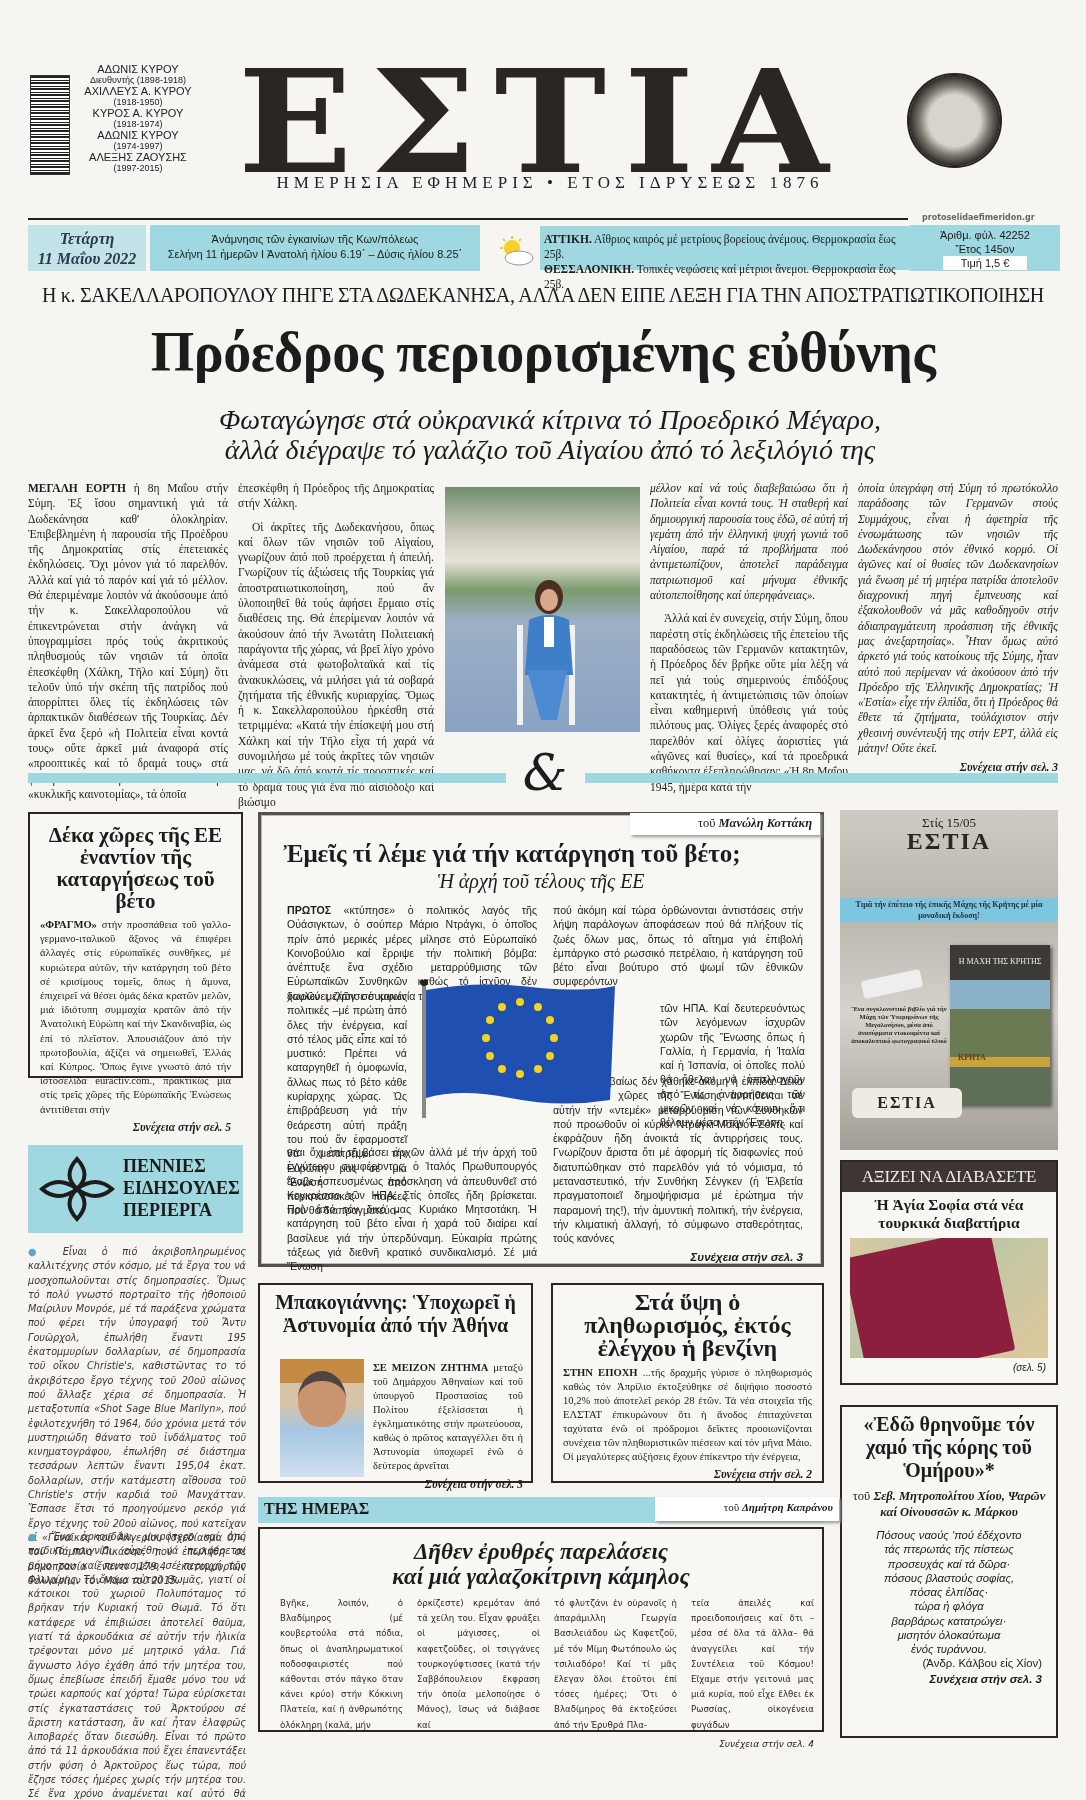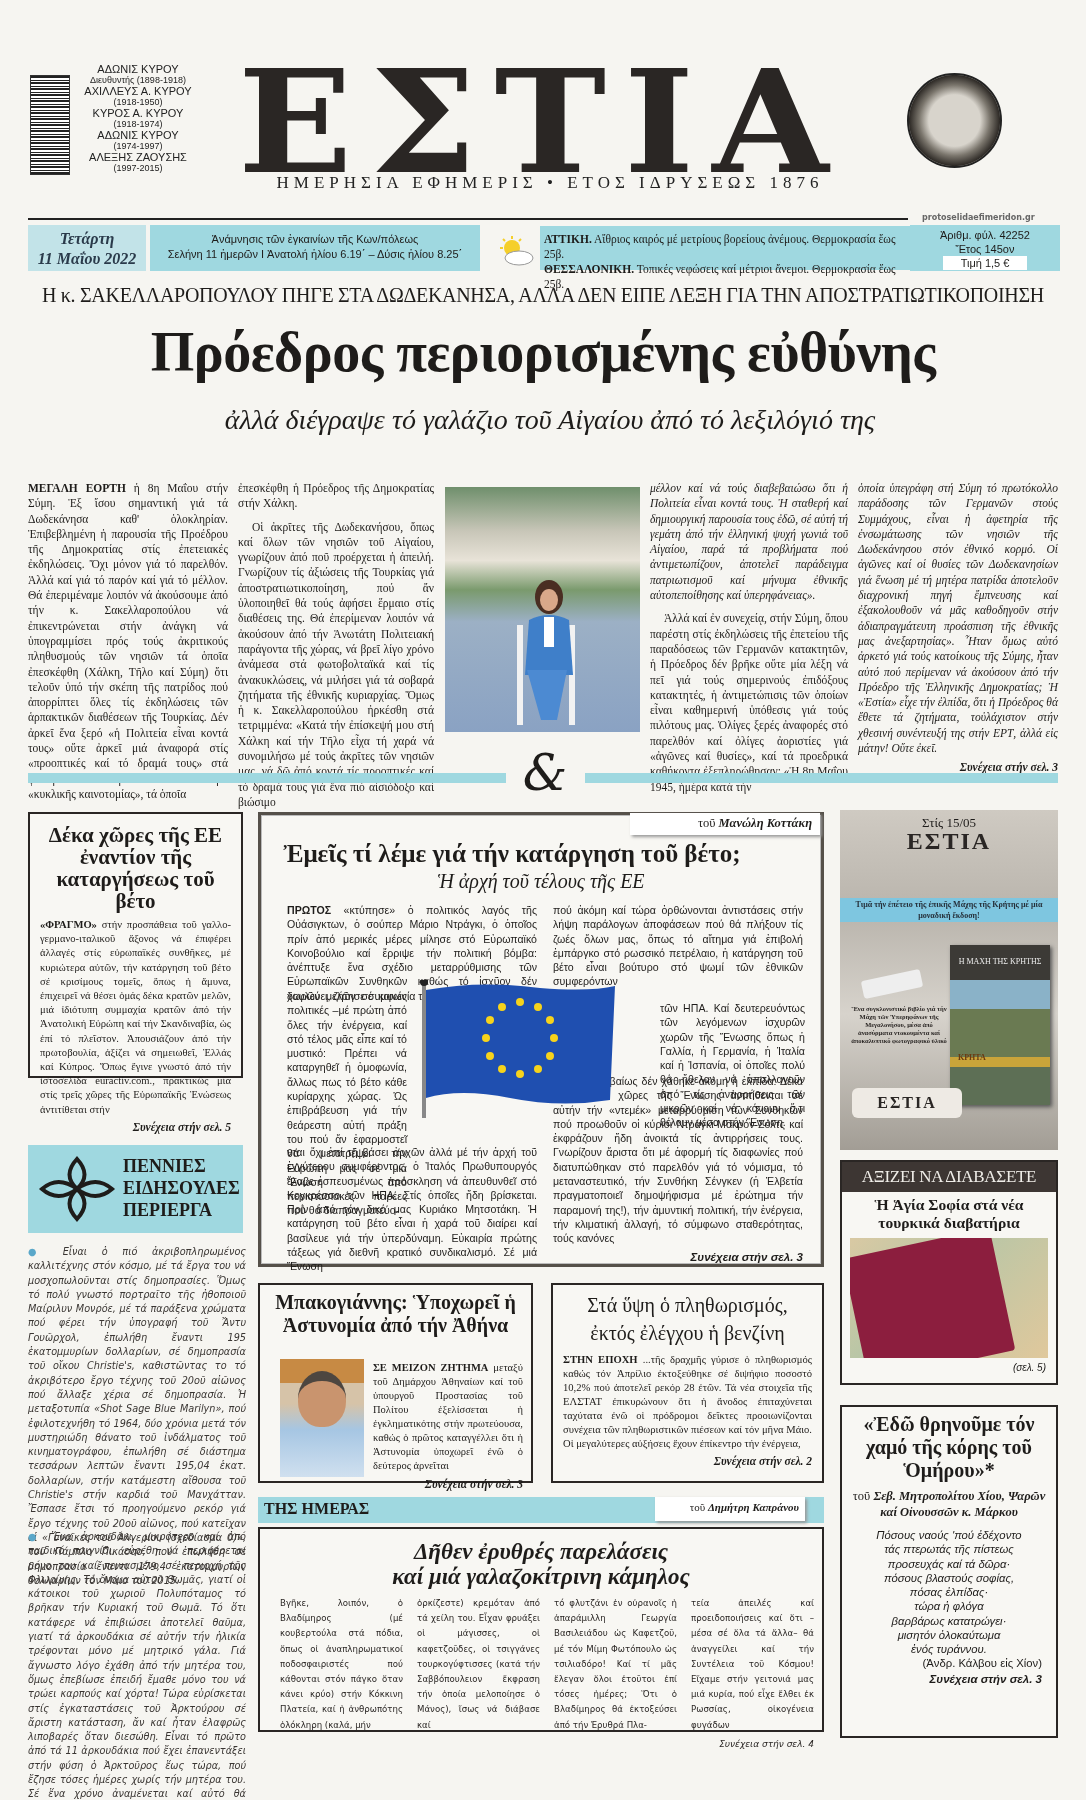--- a/index.html
+++ b/index.html
@@ -93,34 +93,34 @@
   #box-reading .pass .bk { position: absolute; left: 4px; top: 4px; width: 150px; height: 125px; background: #8c1e3e; transform: rotate(-12deg); border-radius: 4px; }
   #box-reading .pg { text-align: right; font-family: "Liberation Sans", sans-serif; font-style: italic; font-size: 10px; margin: 4px 10px 0 0; }
 
   #box-bakoyannis { left: 258px; top: 1283px; width: 275px; height: 200px; padding: 6px 8px; }
   #box-bakoyannis h3 { text-align: center; font-size: 20px; line-height: 23px; font-weight: bold; }
   #bak-photo { position: absolute; left: 20px; top: 74px; width: 84px; height: 118px; background: linear-gradient(180deg, #c78a44 0 20%, #d6c3a8 20% 38%, #a6c6e3 60%, #d0e0ef 100%); }
   #bak-photo .head { position: absolute; left: 18px; top: 12px; width: 48px; height: 56px; border-radius: 50% 50% 45% 45%; background: #c9946e; border-top: 10px solid #4d4640; }
   #bak-text { position: absolute; left: 113px; top: 76px; width: 150px; font-size: 10.5px; line-height: 14px; }
 
   #box-inflation { left: 551px; top: 1283px; width: 273px; height: 200px; padding: 6px 10px; }
-  #box-inflation h3 { text-align: center; font-size: 20px; line-height: 28px; font-weight: normal; }
+  #box-inflation h3 { text-align: center; font-size: 24px; line-height: 23px; font-weight: bold; }
   #box-inflation p { font-size: 10.6px; line-height: 14px; margin-top: 6px; }
 
   #box-chios { left: 840px; top: 1405px; width: 218px; height: 333px; padding: 6px 8px; text-align: center; }
   #box-chios h3 { font-size: 20px; line-height: 23px; font-weight: bold; }
   #box-chios .by { font-size: 12.5px; line-height: 16px; margin-top: 6px; }
   #box-chios .by i { font-weight: bold; }
   #box-chios .poem { font-family: "Liberation Sans", sans-serif; font-style: italic; font-size: 11.3px; line-height: 14.3px; margin-top: 8px; }
   #box-chios .attr { font-family: "Liberation Sans", sans-serif; font-size: 11.3px; text-align: right; padding-right: 6px; }
   #box-chios .cont { font-family: "Liberation Sans", sans-serif; text-align: right; padding-right: 6px; }
 
   #ths-bar { left: 258px; top: 1497px; width: 566px; height: 26px; background: #9fd8e0; }
   #ths-label { left: 264px; top: 1500px; font-size: 16px; font-weight: bold; }
-  #kapranos-byline { left: 655px; top: 1497px; width: 150px; height: 24px; background: #fff; box-shadow: 2px 2px 3px #999; text-align: right; padding: 4px 6px 16px 0; font-size: 11px; }
+  #kapranos-byline { left: 655px; top: 1497px; width: 184px; height: 24px; background: #fff; box-shadow: 2px 2px 3px #999; text-align: right; padding: 4px 6px 16px 0; font-size: 11px; }
   #kapranos-byline i { font-weight: bold; }
   #box-kapranos { left: 258px; top: 1527px; width: 566px; height: 205px; border: 2px solid #2a2624; background: #f8f7f3; }
   #kap-head { position: absolute; top: 10px; width: 100%; text-align: center; font-size: 23px; font-style: italic; font-weight: bold; line-height: 25px; }
   .kapcol { position: absolute; top: 67px; width: 123px; font-family: "DejaVu Sans", sans-serif; font-size: 8.6px; line-height: 15.2px; color: #2a2624; }
 </style>
 </head>
 <body>
 
 <div id="barcode" class="abs"></div>
 <div id="founders" class="abs">
@@ -165,20 +165,21 @@
 </div>
 <div id="issue-box" class="abs cyan">
   <div>Ἀριθμ. φύλ. 42252</div>
   <div>Ἔτος 145ον</div>
   <div><span class="price">Τιμή 1,5 €</span></div>
 </div>
 
 <div id="kicker" class="abs">Η κ. ΣΑΚΕΛΛΑΡΟΠΟΥΛΟΥ ΠΗΓΕ ΣΤΑ ΔΩΔΕΚΑΝΗΣΑ, ΑΛΛΑ ΔΕΝ ΕΙΠΕ ΛΕΞΗ ΓΙΑ ΤΗΝ ΑΠΟΣΤΡΑΤΙΩΤΙΚΟΠΟΙΗΣΗ</div>
 <div id="headline" class="abs">Πρόεδρος περιορισμένης εὐθύνης</div>
 <div id="subhead" class="abs">
+  <div>Φωταγώγησε στά οὐκρανικά κίτρινα τό Προεδρικό Μέγαρο,</div>
   <div>ἀλλά διέγραψε τό γαλάζιο τοῦ Αἰγαίου ἀπό τό λεξιλόγιό της</div>
 </div>
 <div id="lead-col1" class="abs col justify">
   <b>ΜΕΓΑΛΗ ΕΟΡΤΗ</b><span> ἡ 8η Μαΐου στήν Σύμη. Ἐξ ἴσου σημαντική γιά τά Δωδεκάνησα καθ' ὁλοκληρίαν. Ἐπιβεβλημένη ἡ παρουσία τῆς Προέδρου τῆς Δημοκρατίας στίς ἐπετειακές ἐκδηλώσεις. Ὄχι μόνον γιά τό παρελθόν. Ἀλλά καί γιά τό παρόν καί γιά τό μέλλον. Θά ἐπεριμέναμε λοιπόν νά ἀκούσουμε ἀπό τήν κ. Σακελλαροπούλου νά ἐπικεντρώνεται στήν ἀνάγκη νά ὑπογραμμίσει πρός τούς ἀκριτικούς πληθυσμούς τῶν νησιῶν τά ὁποῖα ἐπεσκέφθη (Χάλκη, Τῆλο καί Σύμη) ὅτι τελοῦν ὑπό τήν σκέπη τῆς πατρίδος πού ἀπορρίπτει ὅλες τίς ἐκδηλώσεις τῶν ἁρπακτικῶν διαθέσεων τῆς Τουρκίας. Δέν ἀρκεῖ ἕνα ξερό «ἡ Πολιτεία εἶναι κοντά τους» οὔτε ἀρκεῖ μιά ἀναφορά στίς «προοπτικές καί τό δραμά τους» στά φωτοβολταϊκά πάρκα καί τά κέντρα «κυκλικῆς καινοτομίας», τά ὁποῖα</span>
 </div>
 <div id="lead-col2" class="abs col justify">
   <p>ἐπεσκέφθη ἡ Πρόεδρος τῆς Δημοκρατίας στήν Χάλκη.</p>
   <p style="text-indent:14px;margin-top:8px">Οἱ ἀκρῖτες τῆς Δωδεκανήσου, ὅπως καί ὅλων τῶν νησιῶν τοῦ Αἰγαίου, γνωρίζουν ἀπό ποῦ προέρχεται ἡ ἀπειλή. Γνωρίζουν τίς ἀξιώσεις τῆς Τουρκίας γιά ἀποστρατιωτικοποίηση, πού ἄν ὑλοποιηθεῖ θά τούς ἀφήσει ἕρμαιο στίς διαθέσεις της. Θά ἐπερίμεναν λοιπόν νά ἀκούσουν ἀπό τήν Ἀνωτάτη Πολιτειακή παράγοντα τῆς χώρας, νά βρεῖ λίγο χρόνο ἀνάμεσα στά φωτοβολταϊκά καί τίς ἀνακυκλώσεις, νά μιλήσει γιά τά σοβαρά ζητήματα τῆς ἐθνικῆς κυριαρχίας. Ὅμως ἡ κ. Σακελλαροπούλου ἠρκέσθη στά τετριμμένα: «Κατά τήν ἐπίσκεψή μου στή Χάλκη καί τήν Τῆλο εἶχα τή χαρά νά συνομιλήσω μέ τούς ἀκρῖτες τῶν νησιῶν μας, νά δῶ ἀπό κοντά τίς προοπτικές καί τό δραμά τους γιά ἕνα πιό αἰσιόδοξο καί βιώσιμο</p>
 </div>
 <div id="lead-photo" class="abs">

